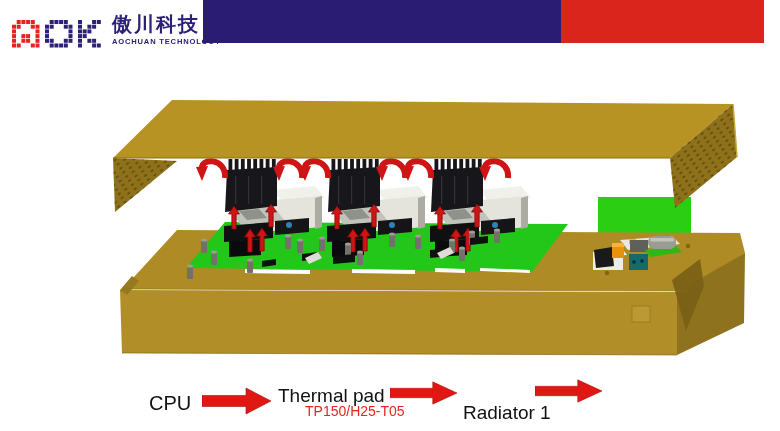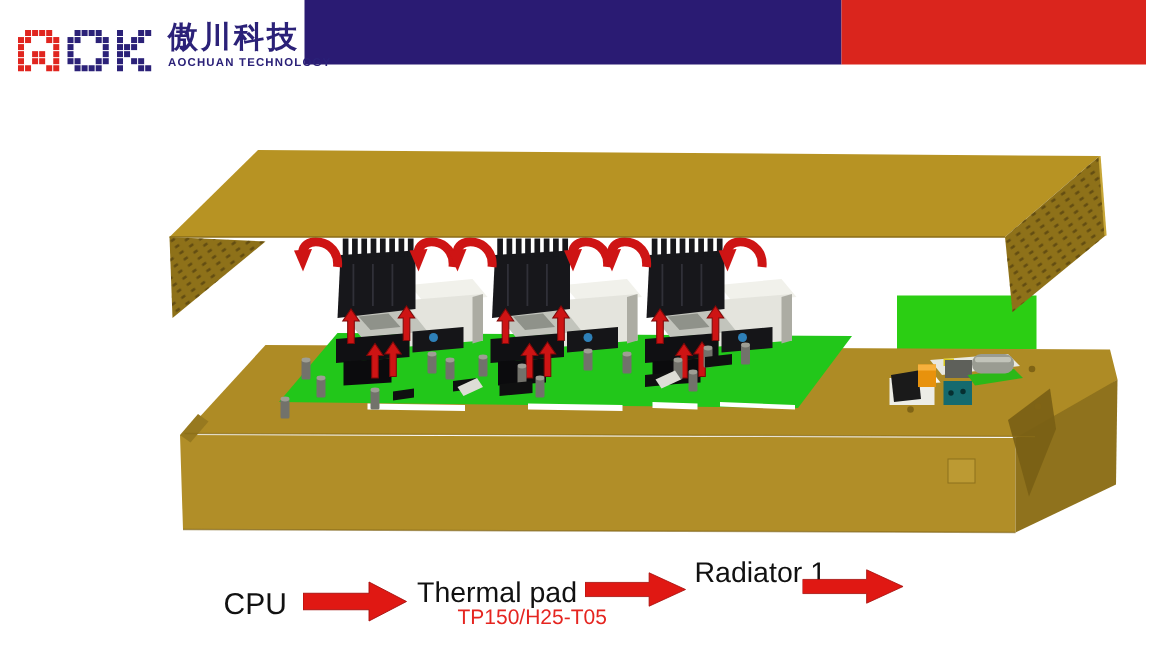--- a/index.html
+++ b/index.html
@@ -306,19 +306,19 @@
     <polygon points="0,8.5 44,8.5 44,1 69,14 44,27 44,19.5 0,19.5" fill="#E01813" stroke="#A50F0C" stroke-width="0.6"></polygon>
   </svg>
 
   <div class="flow-label" style="left:278px;top:385px;">Thermal pad</div>
   <div class="flow-sub" style="left:278px;top:403px;color:#E52520;margin-left:27px;">TP150/H25-T05</div>
 
   <svg class="flow-arrow" style="left:390px;top:381px;" width="68" height="24" viewBox="0 0 70 28" preserveAspectRatio="none">
     <polygon points="0,8.5 44,8.5 44,1 69,14 44,27 44,19.5 0,19.5" fill="#E01813" stroke="#A50F0C" stroke-width="0.6"></polygon>
   </svg>
 
-  <div class="flow-label" style="left:463px;top:372px;">Radiator 1</div>
+  <div class="flow-label" style="left:463px;top:402px;">Radiator 1</div>
 
   <svg class="flow-arrow" style="left:535px;top:379px;" width="68" height="24" viewBox="0 0 70 28" preserveAspectRatio="none">
     <polygon points="0,8.5 44,8.5 44,1 69,14 44,27 44,19.5 0,19.5" fill="#E01813" stroke="#A50F0C" stroke-width="0.6"></polygon>
   </svg>
 
 </div>
 
 </body></html>

